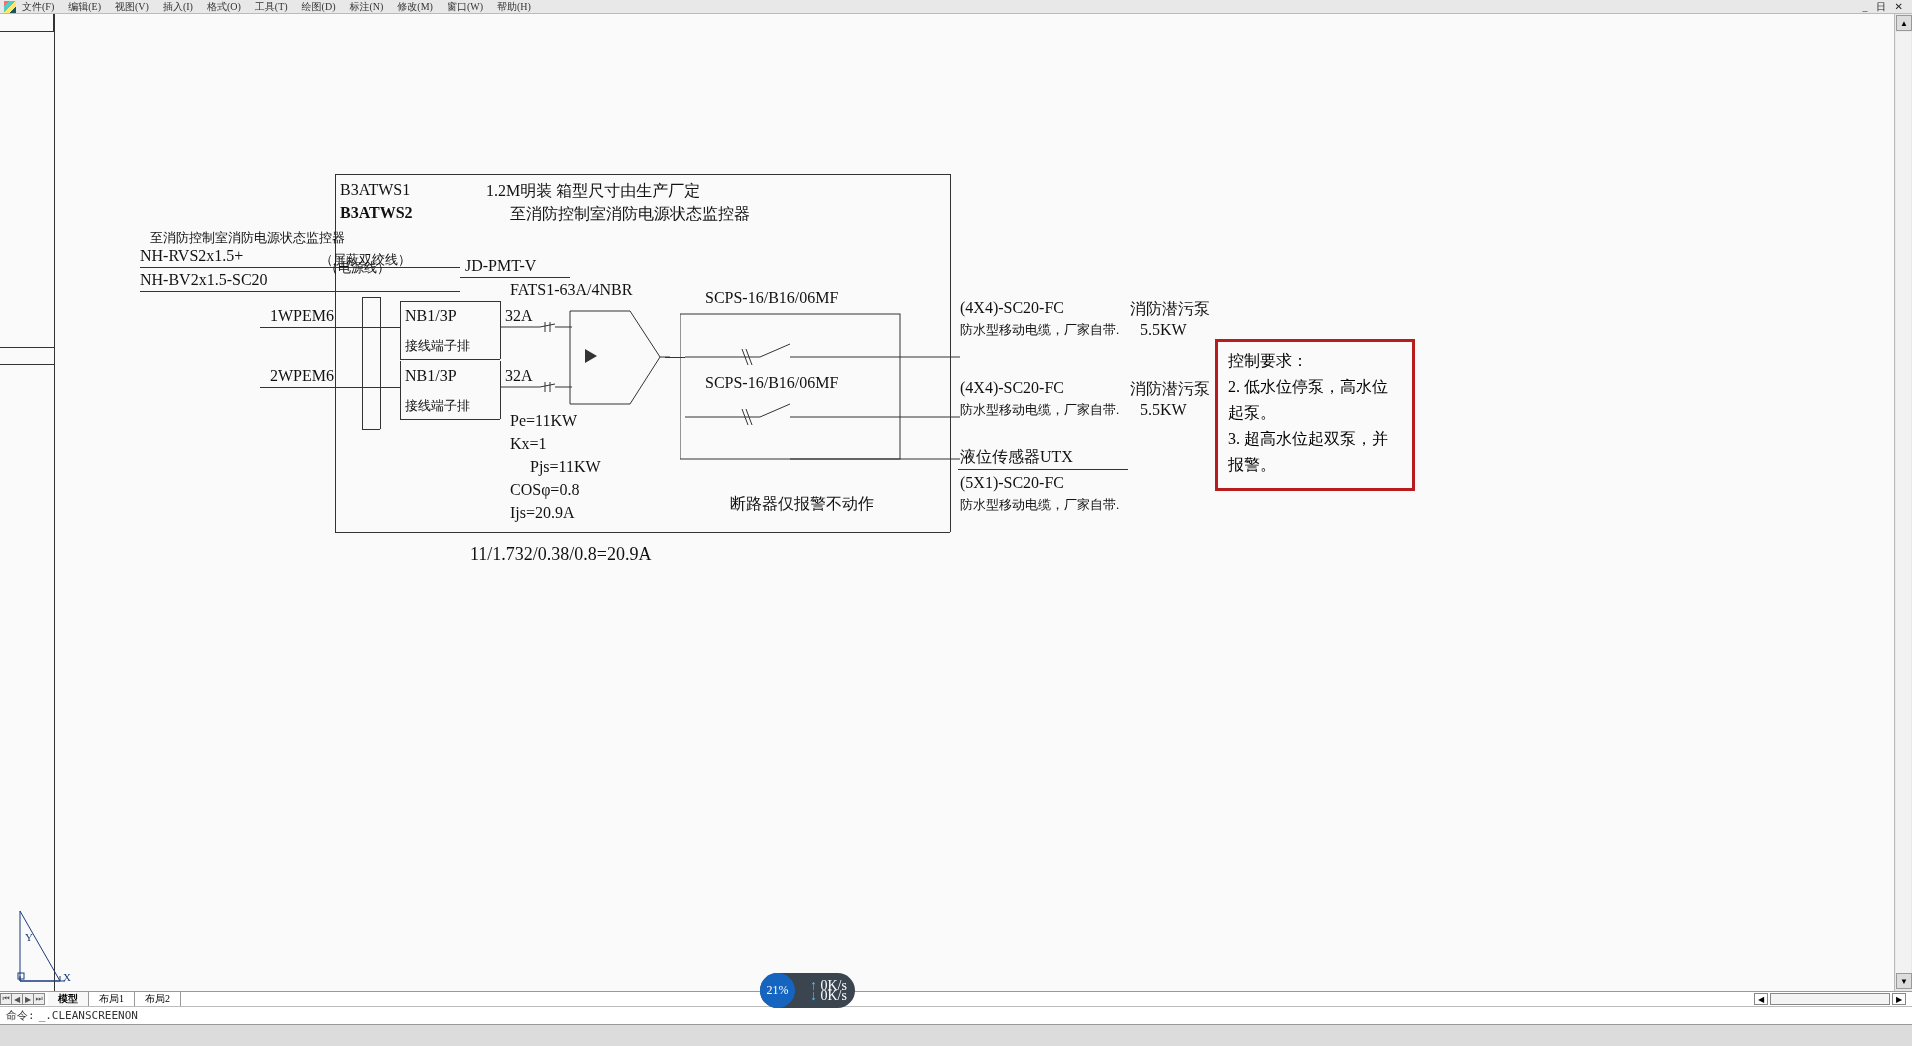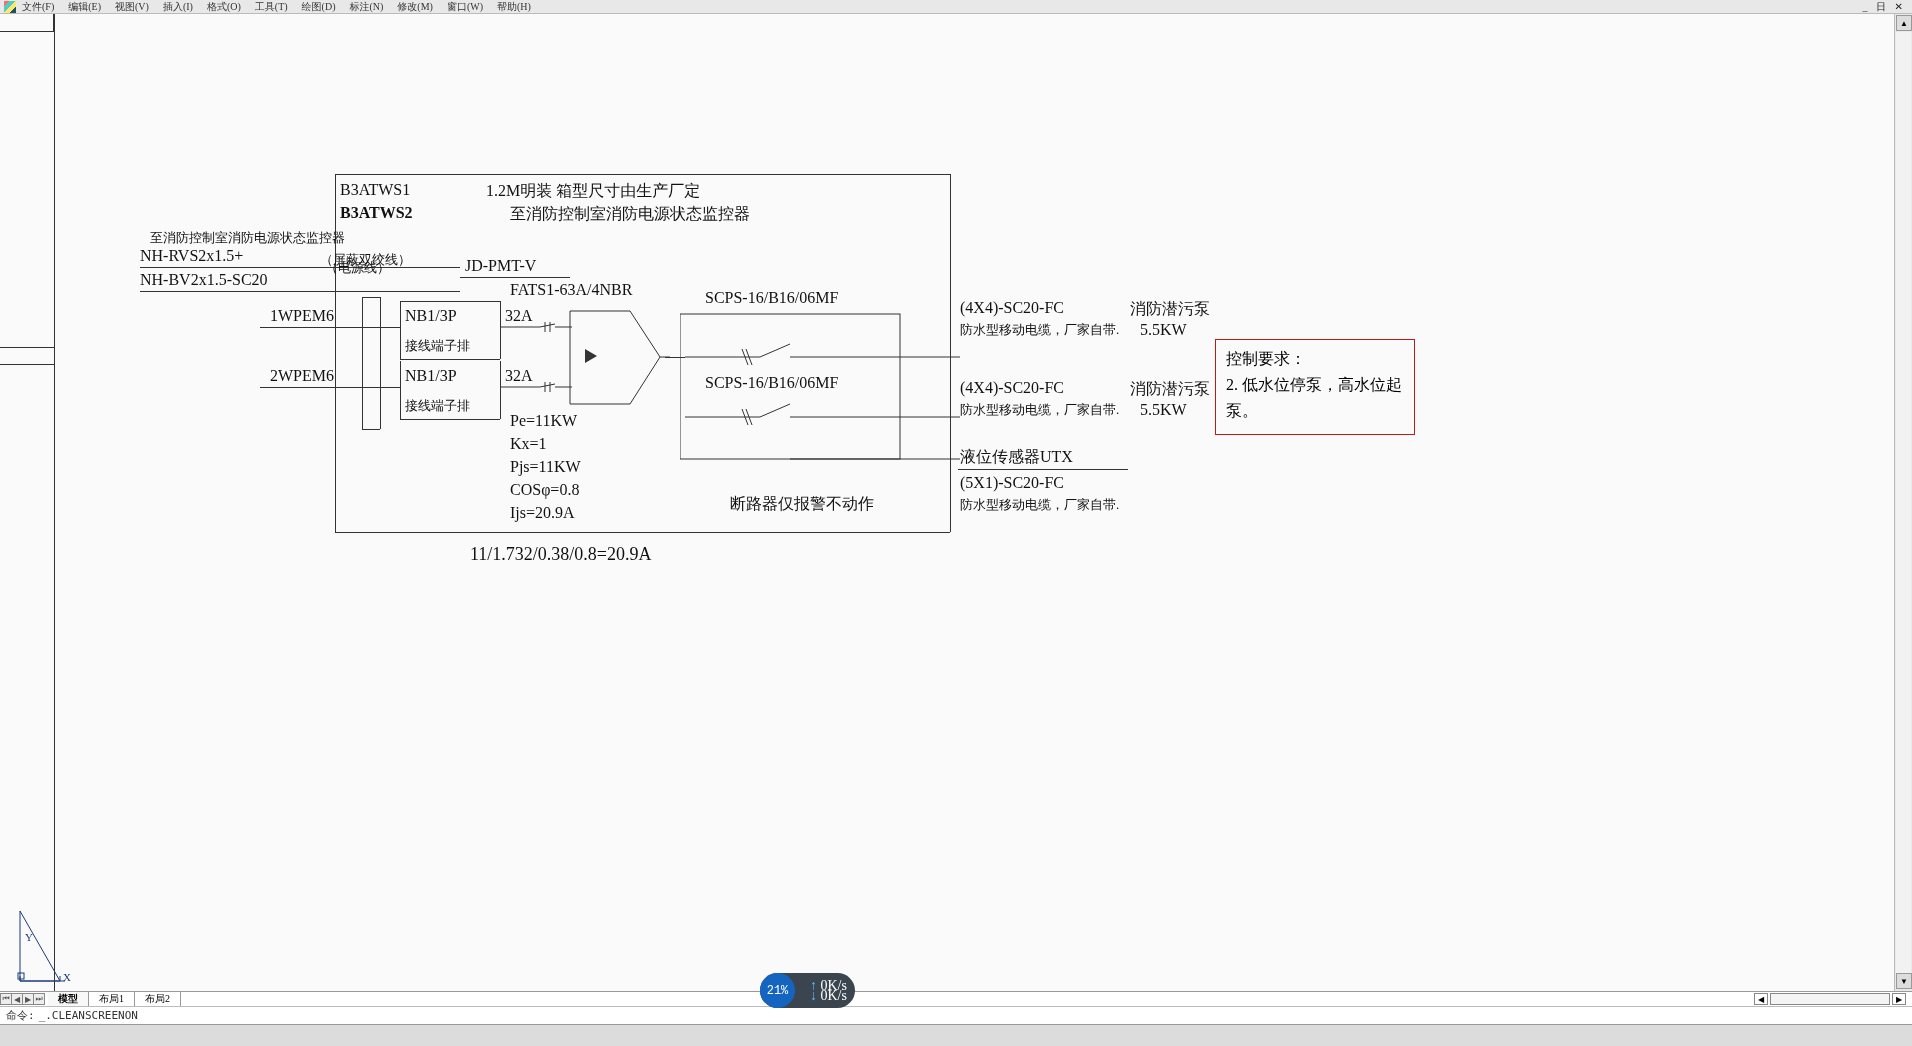--- a/index.html
+++ b/index.html
@@ -46,26 +46,26 @@
   .taskbar { position: absolute; left: 0; bottom: 0; height: 22px; width: 100%; background: #dcdcdc; border-top: 1px solid #999; }
 
   
   .scroll-r { position: absolute; right: 0; top: 14px; bottom: 55px; width: 18px; background: #e8e8e8; border-left: 1px solid #bbb;}
   .scroll-r .arrow { width: 16px; height: 16px; background: #ddd; border: 1px solid #999; margin: 1px; display:flex;align-items:center;justify-content:center;font-size:8px;}
   .scroll-r .track { position:absolute; top:18px; bottom:18px; left:1px; right:1px; background:#f2f2f2;}
   .scroll-r .arrow.bottom { position:absolute; bottom:1px; left:0;}
 
   
   .speed-widget { position:absolute; left:760px; bottom:38px; width:95px; height:35px; background:#3a4550; border-radius:18px; display:flex; align-items:center; color:#fff;}
-  .speed-widget .circle { width:35px; height:35px; border-radius:50%; background:#1565c0; display:flex;align-items:center;justify-content:center;font-size:12px;font-family:Liberation Mono, monospace;text-align:right;}
+  .speed-widget .circle { width:35px; height:35px; border-radius:50%; background:#1565c0; display:flex;align-items:center;justify-content:center;font-size:12px;font-family:Liberation Serif, serif;text-align:right;}
   .speed-widget .rates { margin-left:15px; font-size:14px; line-height:10px;}
   .speed-widget .rates div::before { content:"↑ "; color:#5bf; }
   .speed-widget .rates div:last-child::before { content:"↓ "; color:#5bf; }
 
-  .notes-box { position:absolute; border:1px solid #b91c1c; padding:6px 10px 10px 10px;}
+  .notes-box { position:absolute; border:3px solid #b91c1c; padding:6px 10px 10px 10px;}
   .notes-box div { font-size:16px; line-height:26px;}
 
   .triangle-play { position:absolute; width:14px; height:14px; }
   .triangle-play::before{content:"";position:absolute;left:0;top:0;border-left:12px solid #333;border-top:7px solid transparent;border-bottom:7px solid transparent;}
 </style>
 </head>
 <body>
 <div class="app">
 
 <div class="menu-bar">
@@ -199,29 +199,30 @@
       <div class="txt sm" style="left:830px; top:242px;">防水型移动电缆，厂家自带.</div>
       <div class="txt" style="left:1010px; top:242px;">5.5KW</div>
 
       <div class="txt" style="left:830px; top:288px;">液位传感器UTX</div>
       <div class="line-h" style="left:828px; top:310px; width:170px;"></div>
       <div class="txt" style="left:830px; top:315px;">(5X1)-SC20-FC</div>
       <div class="txt sm" style="left:830px; top:337px;">防水型移动电缆，厂家自带.</div>
 
       <div class="txt" style="left:380px; top:253px;">Pe=11KW</div>
       <div class="txt" style="left:380px; top:276px;">Kx=1</div>
-      <div class="txt" style="left:380px; top:299px;">Pjs=11KW</div>
+      <div class="txt" style="left:400px; top:299px;">Pjs=11KW</div>
       <div class="txt" style="left:380px; top:322px;">COSφ=0.8</div>
       <div class="txt" style="left:380px; top:345px;">Ijs=20.9A</div>
       <div class="txt" style="left:600px; top:335px;">断路器仅报警不动作</div>
       <div class="txt" style="left:340px; top:385px; font-size:18px;">11/1.732/0.38/0.8=20.9A</div>
 
       <div class="notes-box" style="left:1085px; top:180px; width:200px;">
         <div>控制要求：</div>
         <div>2. 低水位停泵，高水位起泵。</div>
+        <div>3. 超高水位起双泵，并报警。</div>
       </div>
     </div>
   </div>
 </div>
 
 <div class="scroll-r">
   <div class="arrow">▲</div>
   <div class="track"></div>
   <div class="arrow bottom">▼</div>
 </div>

